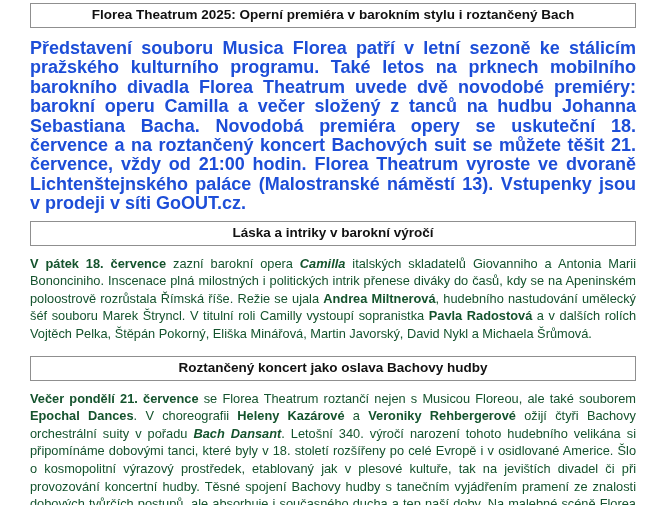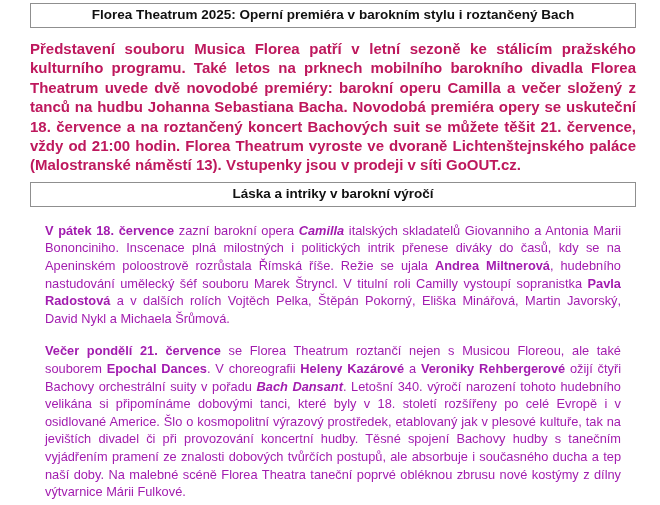--- a/index.html
+++ b/index.html
@@ -29,33 +29,33 @@
     padding: 3px 6px 4px 6px;
   }
   .title-box {
     margin: 0 0 11px 0;
   }
   .section-box {
     margin: 7px 0 9px 0;
   }
   .lead {
     margin: 0 0 6px 0;
-    font-size: 15px;
+    font-size: 18px;
     font-weight: 700;
     line-height: 19.4px;
     text-align: justify;
-    color: #be185d;
+    color: #1d4ed8;
   }
   .body-para {
-    margin: 15px;
+    margin: 0;
     font-size: 12.8px;
     font-weight: 400;
     line-height: 17.6px;
     text-align: justify;
-    color: #a21caf;
+    color: #14532d;
   }
   .body-para + .heading-box {
     margin-top: 13px;
   }
 </style>
 </head>
 <body>
 
 <div class="page">
 
@@ -64,16 +64,19 @@
   </div>
 
   <p class="lead"><span style="font-weight: 700;">Představení souboru Musica Florea patří v letní sezoně ke stálicím pražského kulturního programu. Také letos na prknech mobilního barokního divadla Florea Theatrum uvede dvě novodobé premiéry: barokní operu Camilla a večer složený z tanců na hudbu Johanna Sebastiana Bacha. Novodobá premiéra opery se uskuteční 18. července a na roztančený koncert Bachových suit se můžete těšit 21. července, vždy od 21:00 hodin. Florea Theatrum vyroste ve dvoraně Lichtenštejnského paláce (Malostranské náměstí 13). Vstupenky jsou v prodeji v síti GoOUT.cz.</span></p>
 
   <div class="heading-box section-box">
     <span>Láska a intriky v barokní výročí</span>
   </div>
 
   <p class="body-para"><span style="font-weight: 700;">V pátek 18. července</span><span> zazní barokní opera </span><span style="font-weight: 700; font-style: italic;">Camilla</span><span> italských skladatelů Giovanniho a Antonia Marii Bononciniho. Inscenace plná milostných i politických intrik přenese diváky do časů, kdy se na Apeninském poloostrově rozrůstala Římská říše. Režie se ujala </span><span style="font-weight: 700;">Andrea Miltnerová</span><span>, hudebního nastudování umělecký šéf souboru Marek Štryncl. V titulní roli Camilly vystoupí sopranistka </span><span style="font-weight: 700;">Pavla Radostová</span><span> a v dalších rolích Vojtěch Pelka, Štěpán Pokorný, Eliška Minářová, Martin Javorský, David Nykl a Michaela Šrůmová.</span></p>
 
+  <div class="heading-box section-box">
+    <span>Roztančený koncert jako oslava Bachovy hudby</span>
+  </div>
 
   <p class="body-para"><span style="font-weight: 700;">Večer pondělí 21. července</span><span> se Florea Theatrum roztančí nejen s Musicou Floreou, ale také souborem </span><span style="font-weight: 700;">Epochal Dances</span><span>. V choreografii </span><span style="font-weight: 700;">Heleny Kazárové</span><span> a </span><span style="font-weight: 700;">Veroniky Rehbergerové</span><span> ožijí čtyři Bachovy orchestrální suity v pořadu </span><span style="font-weight: 700; font-style: italic;">Bach Dansant</span><span>. Letošní 340. výročí narození tohoto hudebního velikána si připomínáme dobovými tanci, které byly v 18. století rozšířeny po celé Evropě i v osidlované Americe. Šlo o kosmopolitní výrazový prostředek, etablovaný jak v plesové kultuře, tak na jevištích divadel či při provozování koncertní hudby. Těsné spojení Bachovy hudby s tanečním vyjádřením pramení ze znalosti dobových tvůrčích postupů, ale absorbuje i současného ducha a tep naší doby. Na malebné scéně Florea Theatra taneční poprvé obléknou zbrusu nové kostýmy z dílny výtvarnice Márii Fulkové.</span></p>
 
 </div>
 
 </body></html>

